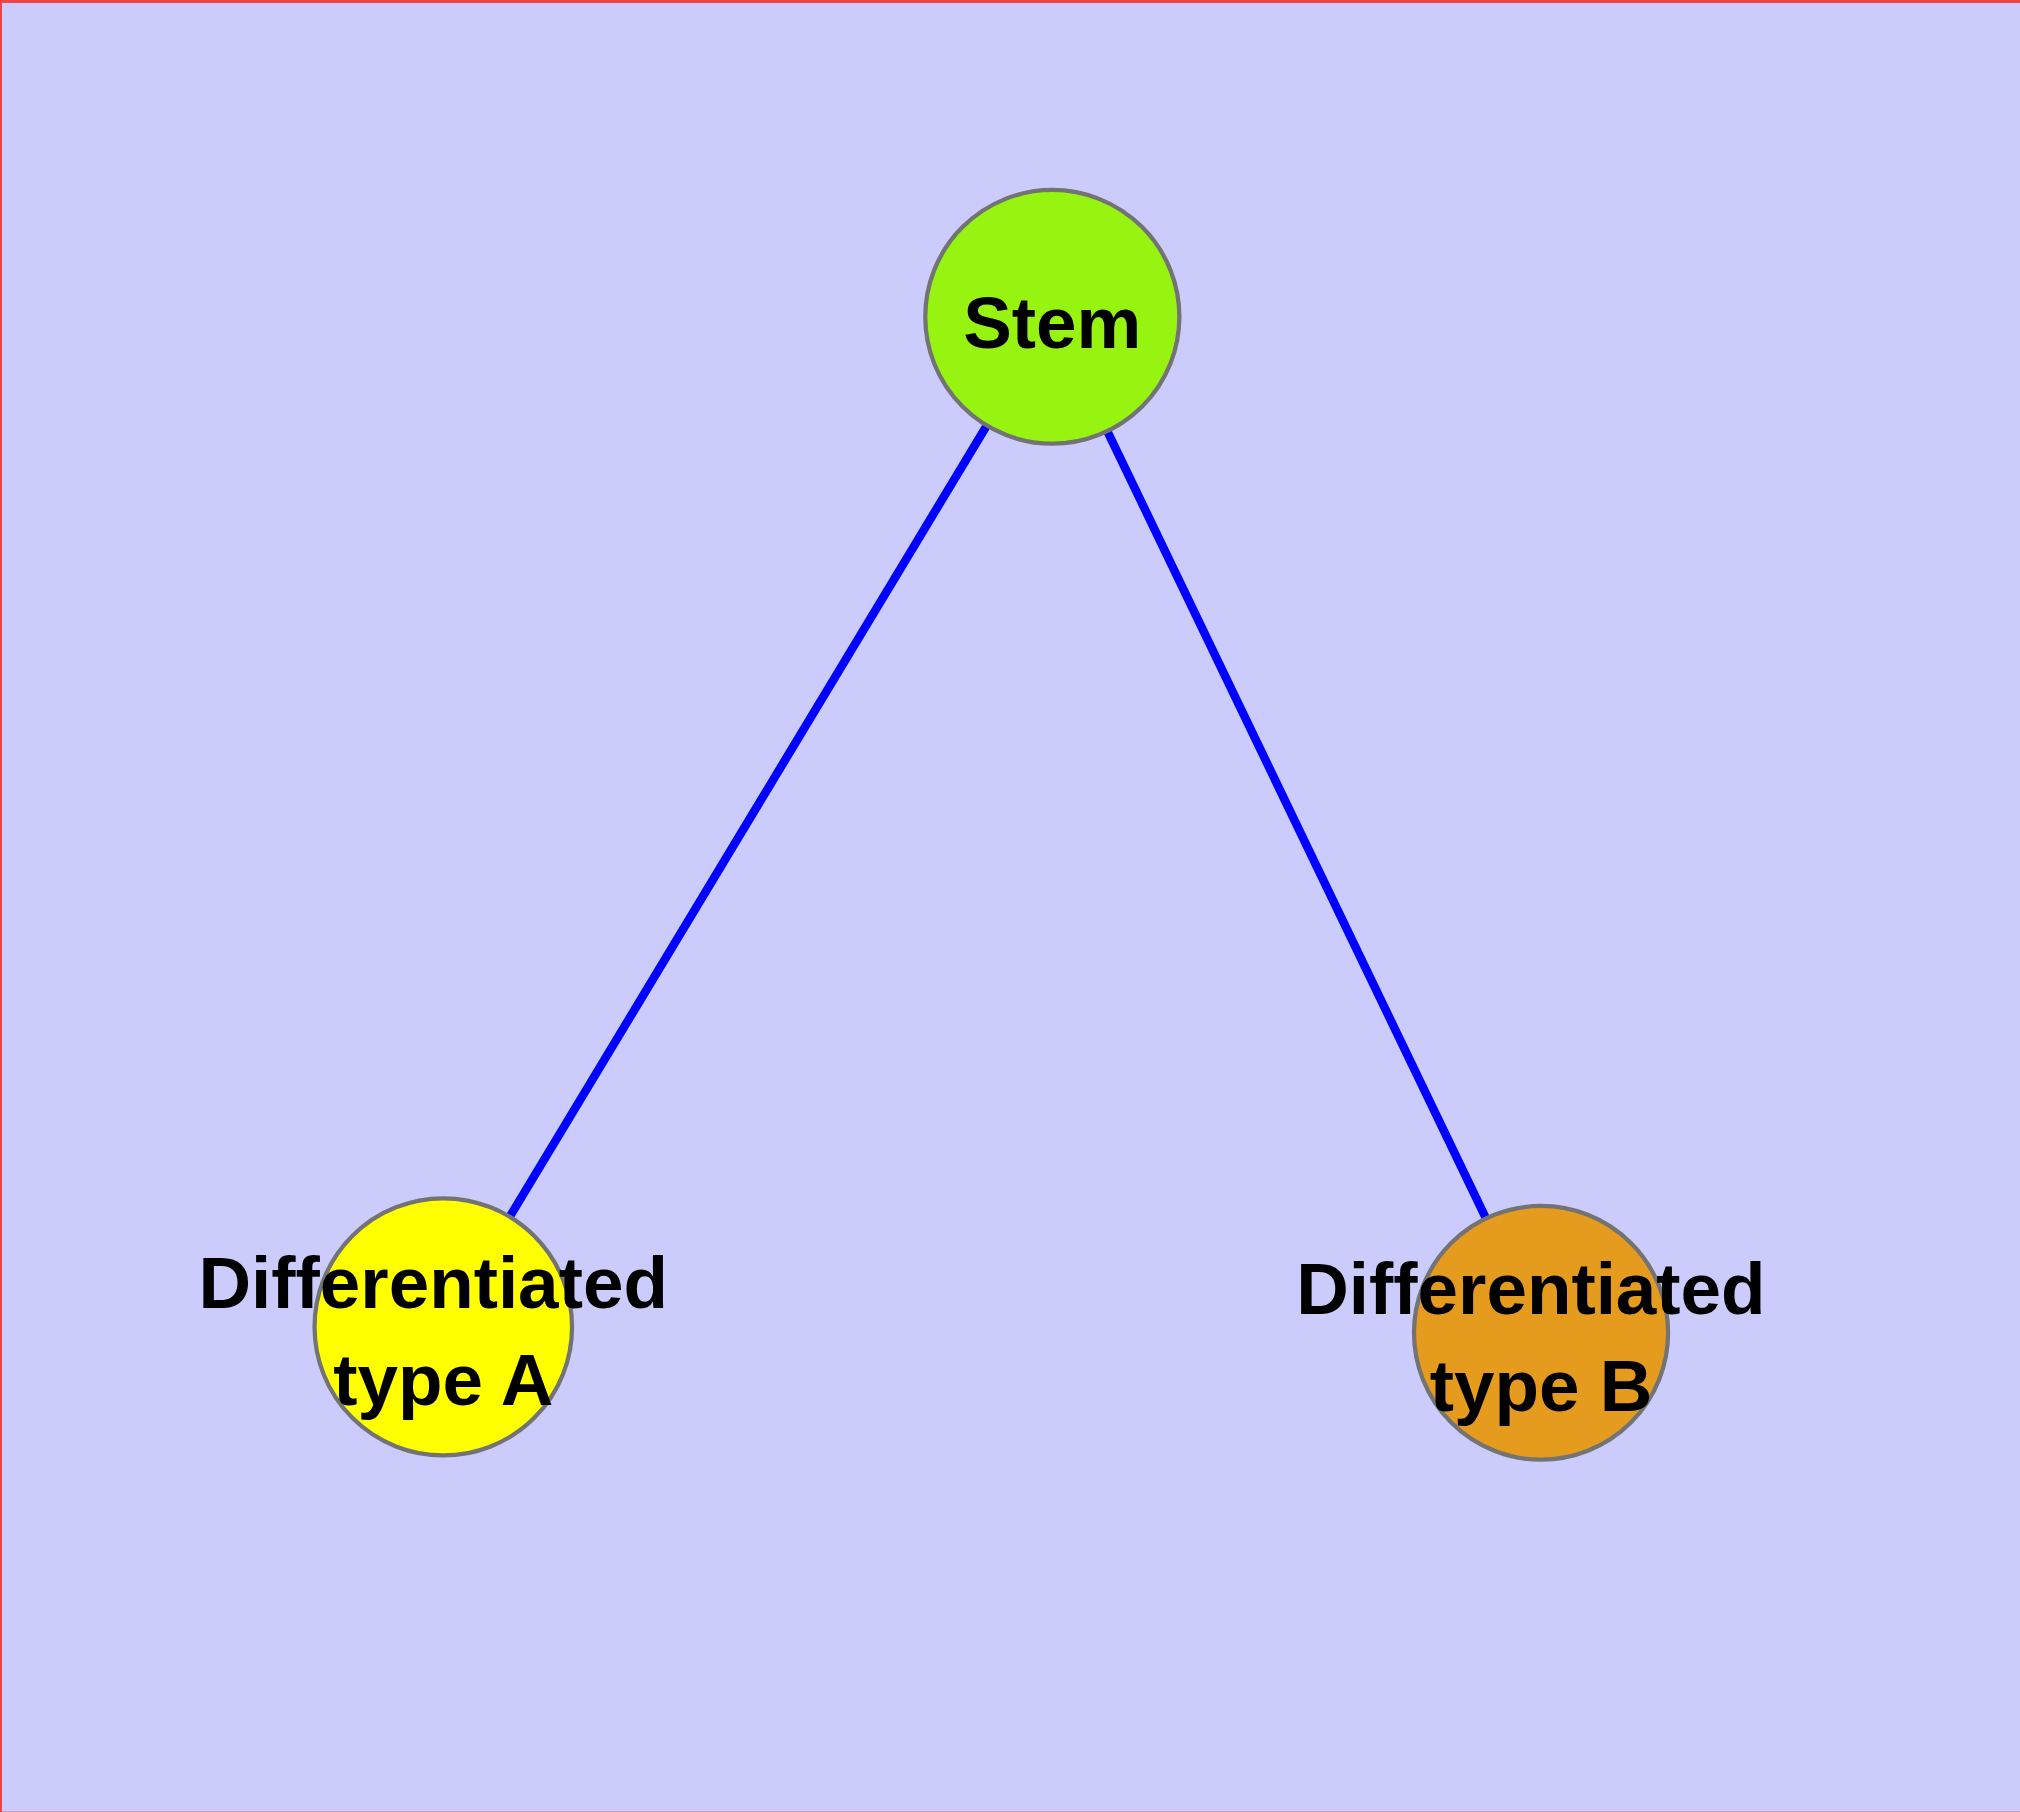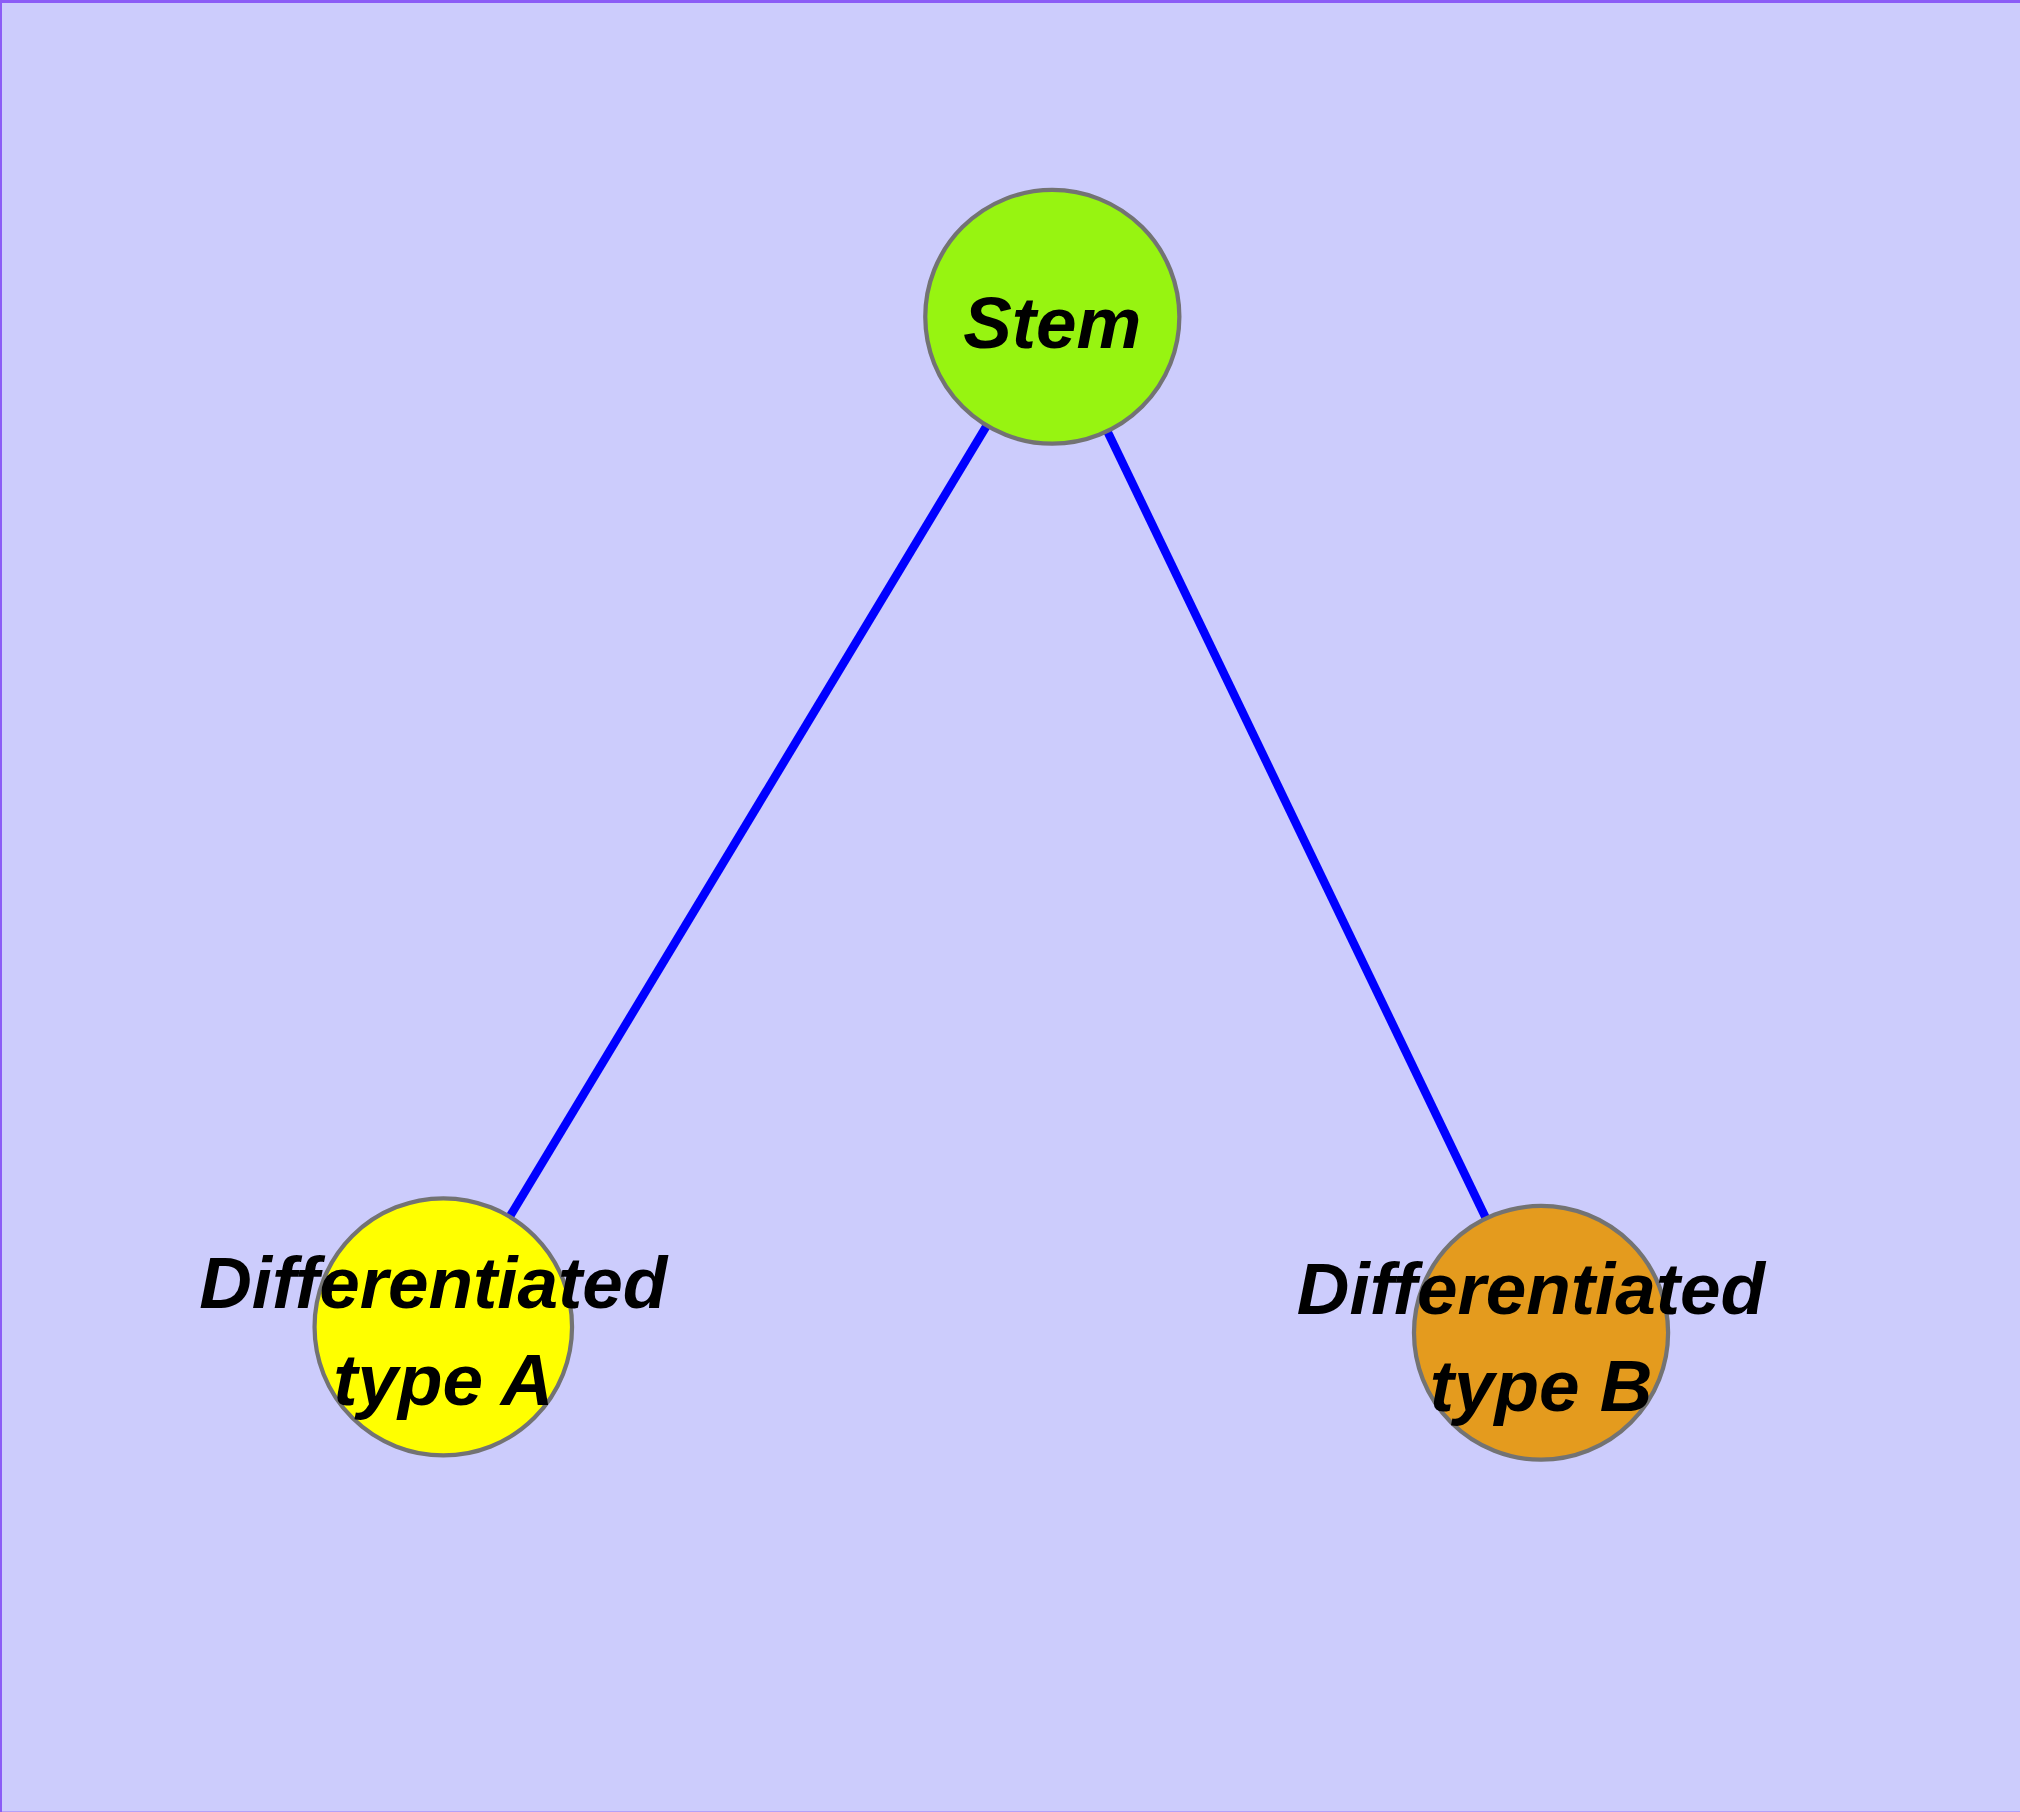--- a/index.html
+++ b/index.html
@@ -5,23 +5,22 @@
   html, body {
     margin: 0;
     padding: 0;
     background: #ffffff;
     font-family: "Liberation Sans", sans-serif;
   }
   .canvas {
     position: relative;
     width: 2021px;
     height: 1812px;
-    background: #8b5cf6;
+    background: #ef4444;
     overflow: hidden;
-    font-style: italic;
   }
   
   .panel {
     position: absolute;
     left: 1.7px;
     top: 3.4px;
     right: 0;
     bottom: 0;
   }
   .panel svg {

